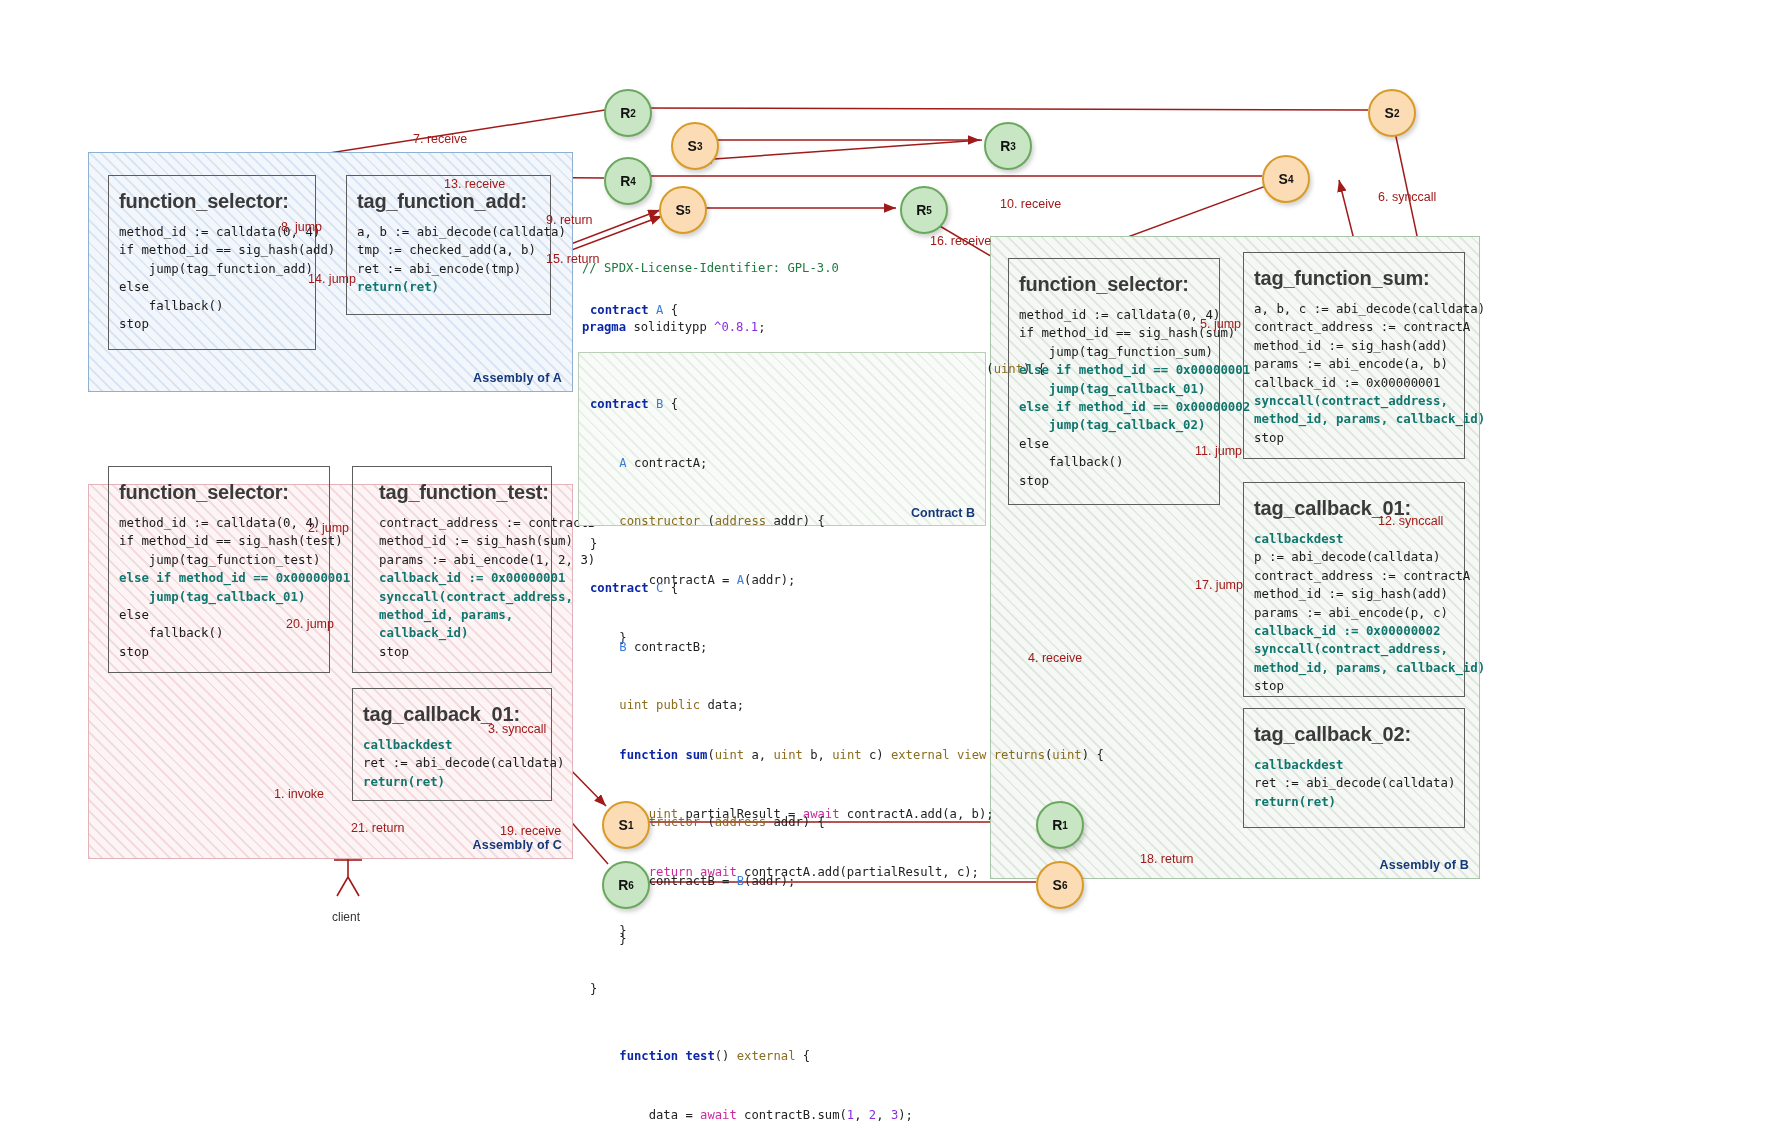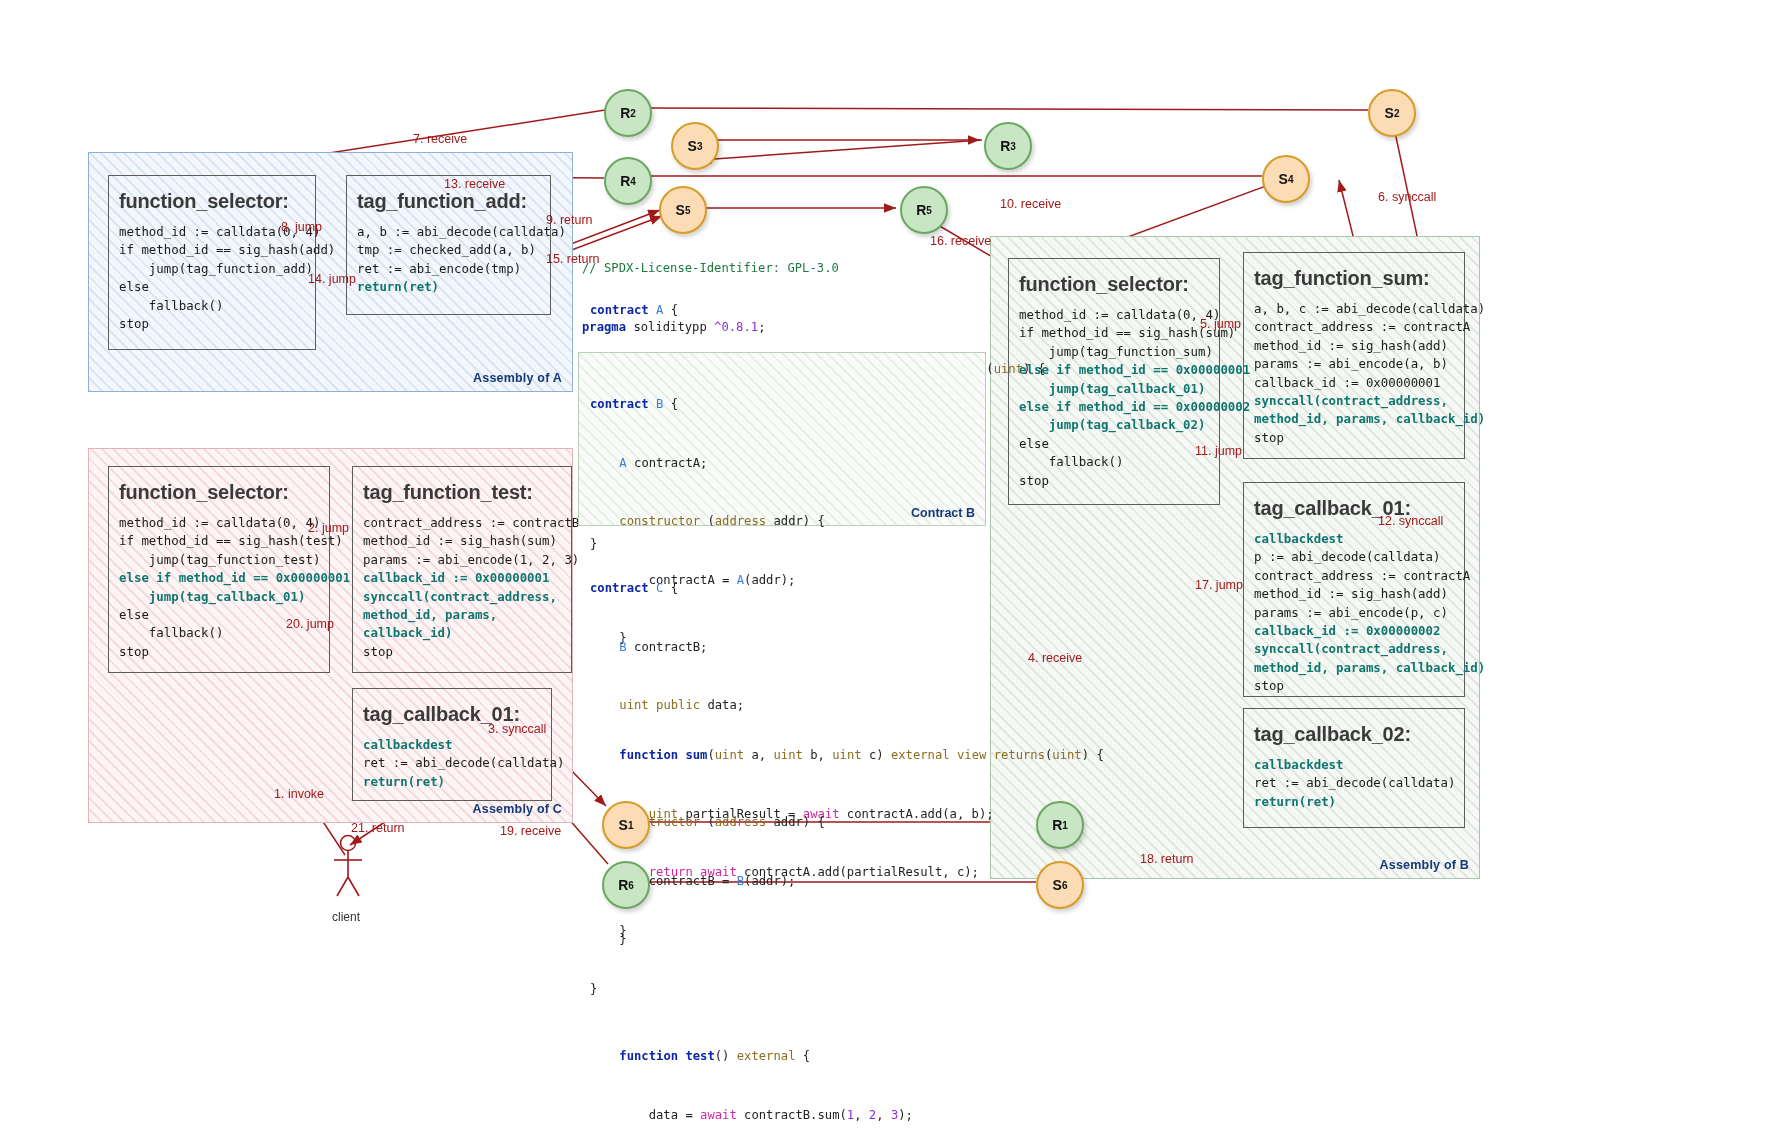--- a/index.html
+++ b/index.html
@@ -9,21 +9,21 @@
 
   
   .asm{position:absolute;box-sizing:border-box;border:1px solid #9ab;}
   .asm .asmlabel{position:absolute;right:10px;bottom:6px;font-weight:bold;font-size:12.5px;letter-spacing:.2px;}
   .asm-a{background:
       repeating-linear-gradient(45deg,rgba(120,160,210,.20) 0 2px,rgba(255,255,255,0) 2px 8px),
       #f3f7fc;border-color:#8fb0d0;padding-left:34px;}
   .asm-a .asmlabel{color:#15387a;}
   .asm-c{background:
       repeating-linear-gradient(45deg,rgba(210,120,130,.20) 0 2px,rgba(255,255,255,0) 2px 8px),
-      #fdf4f5;border-color:#e2b3b8;}
+      #fdf4f5;border-color:#e2b3b8;margin-top:36px;}
   .asm-c .asmlabel{color:#15387a;}
   .asm-b{background:
       repeating-linear-gradient(45deg,rgba(140,170,140,.20) 0 2px,rgba(255,255,255,0) 2px 8px),
       #f5f8f4;border-color:#aac4aa;}
   .asm-b .asmlabel{color:#15387a;}
 
   
   .src{position:absolute;box-sizing:border-box;border:1px solid #b9c8dd;}
   .src .srclabel{position:absolute;right:10px;bottom:5px;font-weight:bold;font-size:12.5px;color:#15387a;}
   .src-a{background:
@@ -186,21 +186,21 @@
     <h3>function_selector:</h3>
     <div class="code"><span class="">method_id := calldata(0, 4)</span>
 <span class="">if method_id == sig_hash(test)</span>
 <span class="">    jump(tag_function_test)</span>
 <span class="b">else if method_id == 0x00000001</span>
 <span class="b">    jump(tag_callback_01)</span>
 <span class="">else</span>
 <span class="">    fallback()</span>
 <span class="">stop</span></div>
   </div>
-  <div class="blk" style="left:352px;top:466px;width:220px;height:207px;">
+  <div class="blk" style="left:352px;top:466px;width:200px;height:207px;padding-left:16px;">
     <h3>tag_function_test:</h3>
     <div class="code"><span class="">contract_address := contractB</span>
 <span class="">method_id := sig_hash(sum)</span>
 <span class="">params := abi_encode(1, 2, 3)</span>
 <span class="b">callback_id := 0x00000001</span>
 <span class="b">synccall(contract_address,</span>
 <span class="b">method_id, params,</span>
 <span class="b">callback_id)</span>
 <span class="">stop</span></div>
   </div>

